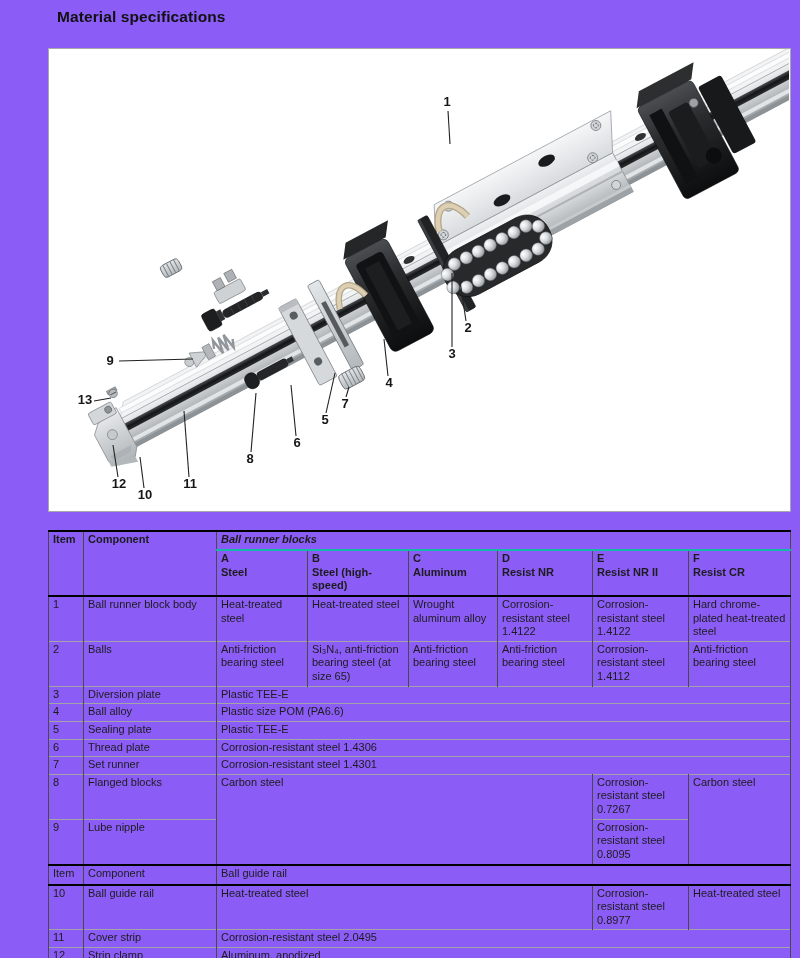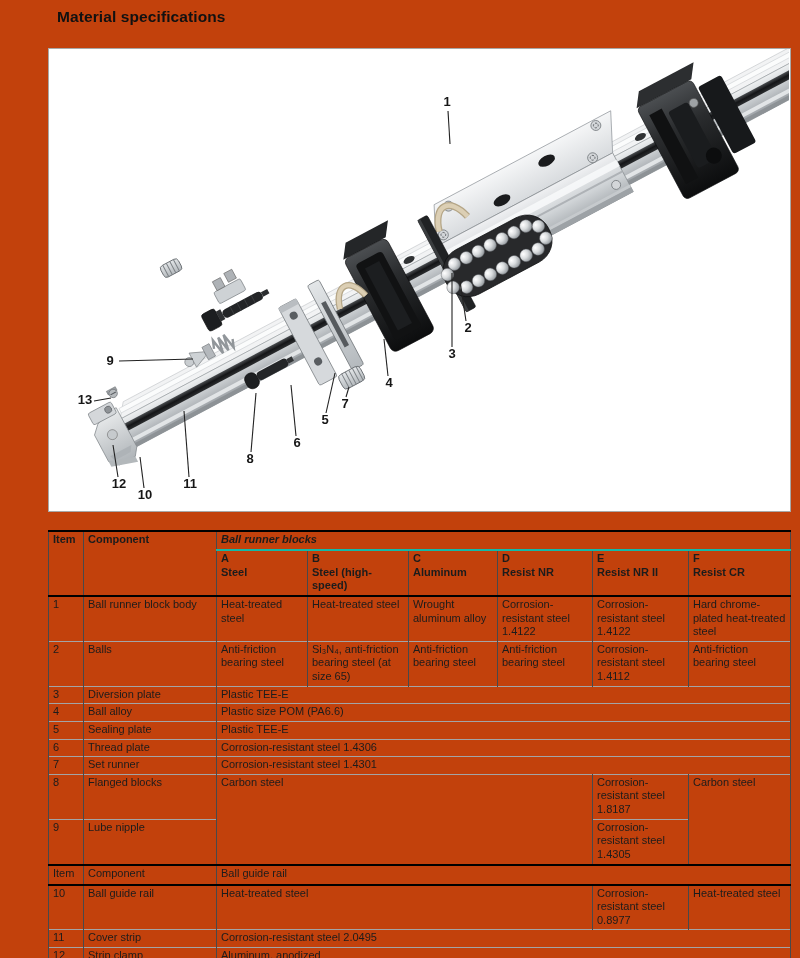--- a/index.html
+++ b/index.html
@@ -1,17 +1,17 @@
 <!DOCTYPE html>
 <html><head>
 <meta charset="utf-8">
 <style>
   html,body{margin:0;padding:0;background:#ffffff;}
   body{width:800px;font-family:"Liberation Sans","DejaVu Sans",sans-serif;color:#1c1c1c;}
-  .page{position:relative;width:800px;height:958px;background:#c2410c;overflow:hidden;}
+  .page{position:relative;width:800px;height:958px;background:#8b5cf6;overflow:hidden;}
   .title{position:absolute;left:57px;top:8px;font-size:15.5px;font-weight:bold;letter-spacing:.1px;color:#111;}
   .frame{position:absolute;left:48px;top:48px;width:741px;height:462px;border:1px solid #a8a8a8;background:#fff;overflow:hidden;}
   .frame svg{display:block;}
 
   table.spec{position:absolute;left:48px;top:530px;width:742px;border-collapse:collapse;table-layout:fixed;
              font-size:11px;line-height:1.24;color:#1c1c1c;}
   table.spec td,table.spec th{border-left:1px solid #48494b;border-right:1px solid #48494b;
              border-top:1px solid #a3a4a6;padding:1px 4px 2px 4px;vertical-align:top;text-align:left;
              font-weight:normal;overflow:hidden;}
   tr.h-top th{border-top:2px solid #000;font-weight:bold;height:14px;}
@@ -358,27 +358,27 @@
       </tr>
       <tr class="rS">
         <td class="item">7</td>
         <td>Set runner</td>
         <td colspan="6">Corrosion-resistant steel 1.4301</td>
       </tr>
       <tr class="r89">
         <td class="item">8</td>
         <td>Flanged blocks</td>
         <td colspan="4" rowspan="2">Carbon steel</td>
-        <td>Corrosion-resistant steel 1.8187</td>
+        <td>Corrosion-resistant steel 0.7267</td>
         <td rowspan="2">Carbon steel</td>
       </tr>
       <tr class="r89">
         <td class="item">9</td>
         <td>Lube nipple</td>
-        <td>Corrosion-resistant steel 1.4305</td>
+        <td>Corrosion-resistant steel 0.8095</td>
       </tr>
       <tr class="hdr2">
         <th>Item</th>
         <td>Component</td>
         <td colspan="6">Ball guide rail</td>
       </tr>
       <tr class="r10">
         <td class="item">10</td>
         <td>Ball guide rail</td>
         <td colspan="4">Heat-treated steel</td>

